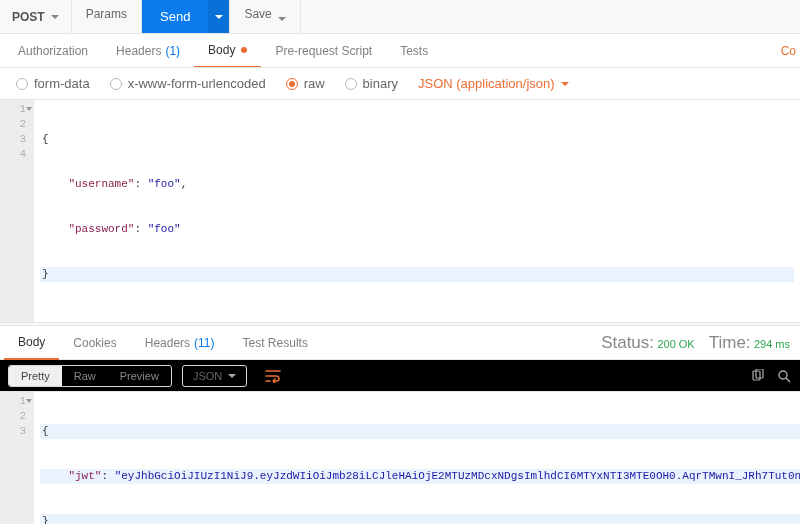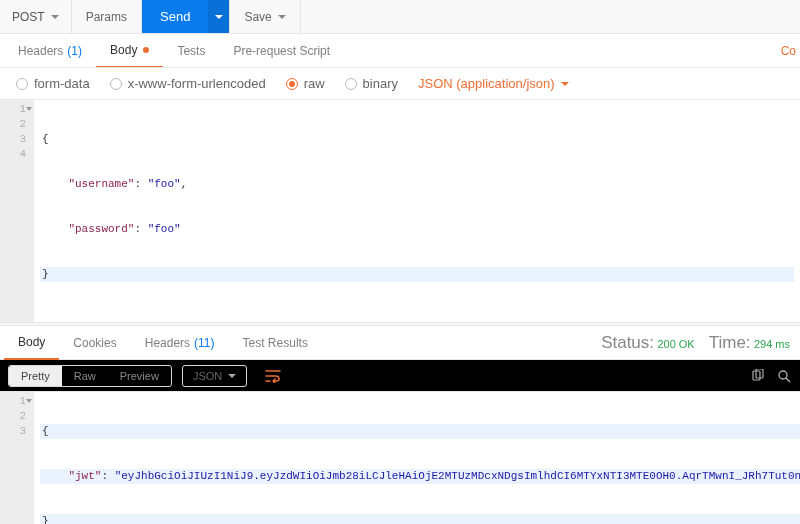--- a/index.html
+++ b/index.html
@@ -43,40 +43,40 @@
     height: 34px;
     background: var(--bg-light);
     border-bottom: 1px solid var(--border-gray);
   }
   .method-select {
     display: flex;
     align-items: center;
     gap: 6px;
     padding: 0 12px;
     border-right: 1px solid var(--border-gray);
-    font-weight: 400;
+    font-weight: 700;
     color: #555;
     cursor: pointer;
     min-width: 70px;
   }
   .url-input {
     flex: 1;
     display: flex;
     align-items: center;
     padding: 0 12px;
     color: #666;
     font-size: 12px;
     background: var(--bg-light);
     border-right: 1px solid var(--border-gray);
   }
   .url-input span { white-space: nowrap; }
   .top-btn {
     display: flex;
-    align-items: center;
-    padding: 4px 14px;
+    align-items: flex-end;
+    padding: 12px 14px;
     border-right: 1px solid var(--border-gray);
     color: #666;
     font-size: 12px;
     cursor: pointer;
     background: var(--bg-light);
   }
   .send-btn {
     display: flex;
     align-items: center;
     padding: 0 18px;
@@ -378,32 +378,35 @@
       <span class="caret-down caret-white"></span>
     </div>
     <div class="top-btn" style="gap:6px;">
       <span>Save</span>
       <span class="caret-down caret-dark"></span>
     </div>
   </div>
 
   <div class="req-tabs">
     <div class="req-tab">
+      <span>Authorization</span>
+    </div>
+    <div class="req-tab">
       <span>Headers</span>
       <span class="count-badge">(1)</span>
     </div>
     <div class="req-tab active">
       <span>Body</span>
       <span class="dot"></span>
     </div>
     <div class="req-tab">
+      <span>Pre-request Script</span>
+    </div>
+    <div class="req-tab">
       <span>Tests</span>
-    </div>
-    <div class="req-tab">
-      <span>Pre-request Script</span>
     </div>
     <div class="req-tabs-right">
       <span>Co</span>
     </div>
   </div>
 
   <div class="body-type-row">
     <div class="radio-opt">
       <span class="radio-circle"></span>
       <span>form-data</span>

